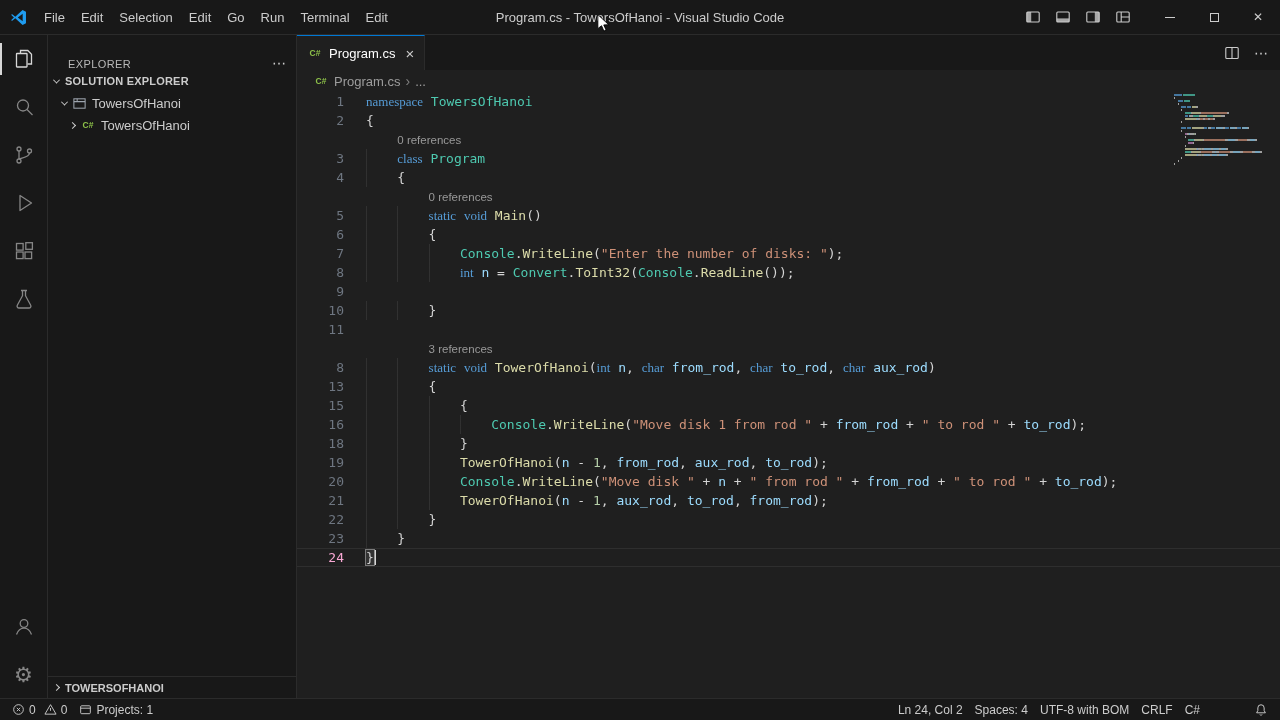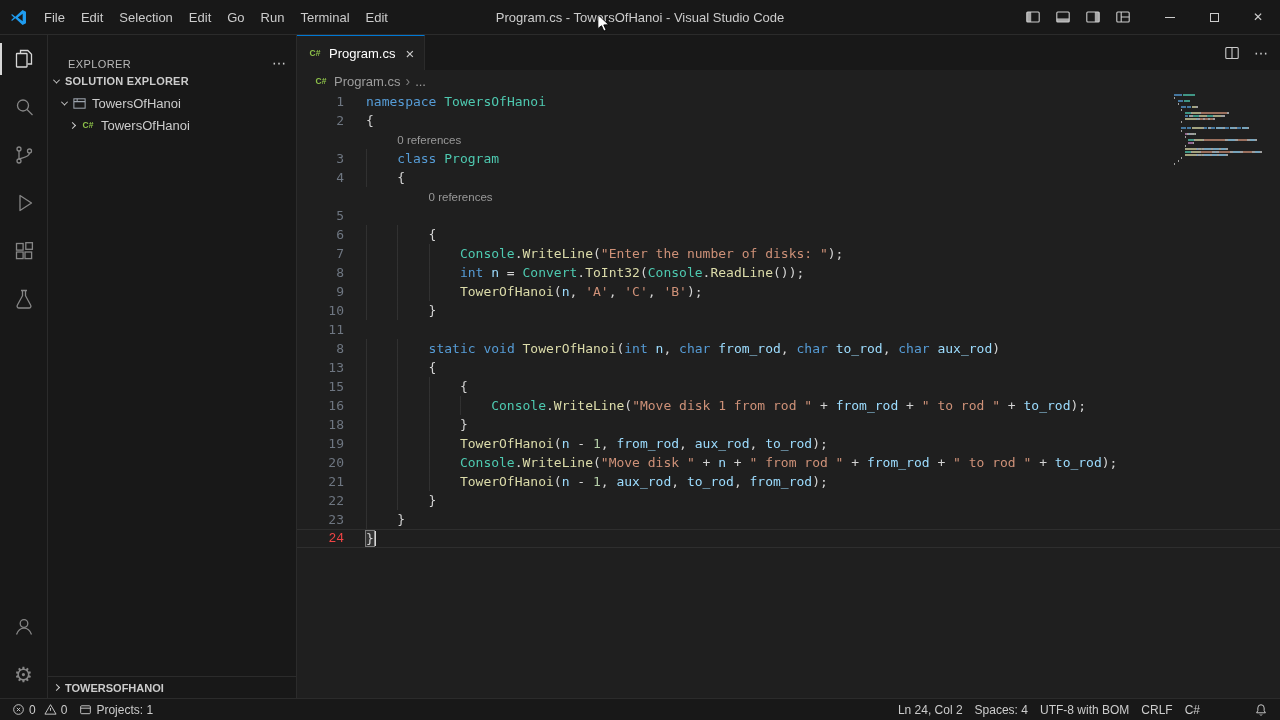--- a/index.html
+++ b/index.html
@@ -66,27 +66,27 @@
   .breadcrumbs { height: 22px; flex: none; display: flex; align-items: center; gap: 5px; padding-left: 16px; font-size: 13px; color: #9d9d9d; }
   .bc-sep { color: #808080; font-size: 14px; line-height: 1; }
 
   
   .code-area { flex: 1; min-height: 0; position: relative; font-family: "DejaVu Sans Mono", monospace; font-size: 13px; line-height: 19px; overflow: hidden; }
   .row { display: flex; height: 19px; position: relative; }
   .row.current { box-shadow: inset 0 1px 0 rgba(255,255,255,0.07), inset 0 -1px 0 rgba(255,255,255,0.07); }
   .glyph { width: 22px; flex: none; display: flex; align-items: center; justify-content: center; }
   .bp { width: 9px; height: 9px; border-radius: 50%; background: var(--breakpoint, #e51400); }
   .lnum { width: 25px; flex: none; text-align: right; color: #6e7681; }
-  .lnum.cur { color: #ef4444; font-family: Liberation Mono, monospace; }
+  .lnum.cur { color: #f9a8d4; }
   .gap { width: 22px; flex: none; }
   .codebody { position: relative; white-space: pre; color: var(--token-plain, #d4d4d4); padding-left: calc(var(--ind, 0) * 1ch); }
   .guides { position: absolute; left: 0; top: 0; height: 100%; width: calc(var(--ind, 0) * 1ch);
             background-image: repeating-linear-gradient(to right, rgba(255,255,255,0.08) 0 1px, transparent 1px 4ch); }
   .lens-text { font-family: "Liberation Sans", sans-serif; font-size: 11.5px; color: #999999; }
-  .tk-kw   { color: var(--token-kw,   #569cd6); }
+  .tk-kw   { color: var(--token-kw,   #569cd6); font-family: Liberation Serif, serif; }
   .tk-ctrl { color: var(--token-ctrl, #c586c0); }
   .tk-type { color: var(--token-type, #4ec9b0); }
   .tk-fn   { color: var(--token-fn,   #dcdcaa); }
   .tk-var  { color: var(--token-var,  #9cdcfe); }
   .tk-str  { color: var(--token-str,  #ce9178); }
   .tk-num  { color: var(--token-num,  #b5cea8); }
   .tk-pl   { color: var(--token-plain,#d4d4d4); }
   .bracket-match { outline: 1px solid rgba(140,140,140,0.85); background: rgba(90,90,90,0.35); }
   .cursor { display: inline-block; width: 2px; height: 15px; background: #d7d7d7; vertical-align: text-bottom; }
 
@@ -324,20 +324,21 @@
             <div class="row">
               <div class="glyph"></div>
               <div class="lnum"></div>
               <div class="gap"></div>
               <div class="codebody" style="--ind: 8;"><span class="lens-text">0 references</span></div>
             </div>
             <div class="row">
               <div class="glyph"></div>
               <div class="lnum">5</div>
               <div class="gap"></div>
+              <div class="codebody" style="--ind: 8;"><span class="guides"></span><span class="tk-kw">static</span><span class="tk-pl"> </span><span class="tk-kw">void</span><span class="tk-pl"> </span><span class="tk-fn">Main</span><span class="tk-pl">()</span></div>
             </div>
             <div class="row">
               <div class="glyph"></div>
               <div class="lnum">6</div>
               <div class="gap"></div>
               <div class="codebody" style="--ind: 8;"><span class="guides"></span><span class="tk-pl">{</span></div>
             </div>
             <div class="row">
               <div class="glyph"></div>
               <div class="lnum">7</div>
@@ -347,33 +348,38 @@
             <div class="row">
               <div class="glyph"></div>
               <div class="lnum">8</div>
               <div class="gap"></div>
               <div class="codebody" style="--ind: 12;"><span class="guides"></span><span class="tk-kw">int</span><span class="tk-pl"> </span><span class="tk-var">n</span><span class="tk-pl"> = </span><span class="tk-type">Convert</span><span class="tk-pl">.</span><span class="tk-fn">ToInt32</span><span class="tk-pl">(</span><span class="tk-type">Console</span><span class="tk-pl">.</span><span class="tk-fn">ReadLine</span><span class="tk-pl">());</span></div>
             </div>
             <div class="row">
               <div class="glyph"></div>
               <div class="lnum">9</div>
               <div class="gap"></div>
-              <div class="codebody" style="--ind: 12;"><span class="guides"></span><span class="tk-fn">TowerOfHanoi</span><span class="tk-pl">(</span><span class="tk-var">n</span><span class="tk-pl">, </span><span class="tk-str">'A'</span><span class="tk-pl">, </span><span class="tk-str">'C'</span><span class="tk-pl">, </span><span class="tk-str">'B'</span><span class="tk-pl">);</span></div>
             </div>
             <div class="row">
               <div class="glyph"></div>
               <div class="lnum">10</div>
               <div class="gap"></div>
               <div class="codebody" style="--ind: 8;"><span class="guides"></span><span class="tk-pl">}</span></div>
             </div>
             <div class="row">
               <div class="glyph"></div>
               <div class="lnum">11</div>
               <div class="gap"></div>
               <div class="codebody" style="--ind: 0;"></div>
+            </div>
+            <div class="row">
+              <div class="glyph"></div>
+              <div class="lnum"></div>
+              <div class="gap"></div>
+              <div class="codebody" style="--ind: 8;"><span class="lens-text">3 references</span></div>
             </div>
             <div class="row">
               <div class="glyph"></div>
               <div class="lnum">8</div>
               <div class="gap"></div>
               <div class="codebody" style="--ind: 8;"><span class="guides"></span><span class="tk-kw">static</span><span class="tk-pl"> </span><span class="tk-kw">void</span><span class="tk-pl"> </span><span class="tk-fn">TowerOfHanoi</span><span class="tk-pl">(</span><span class="tk-kw">int</span><span class="tk-pl"> </span><span class="tk-var">n</span><span class="tk-pl">, </span><span class="tk-kw">char</span><span class="tk-pl"> </span><span class="tk-var">from_rod</span><span class="tk-pl">, </span><span class="tk-kw">char</span><span class="tk-pl"> </span><span class="tk-var">to_rod</span><span class="tk-pl">, </span><span class="tk-kw">char</span><span class="tk-pl"> </span><span class="tk-var">aux_rod</span><span class="tk-pl">)</span></div>
             </div>
             <div class="row">
               <div class="glyph"></div>
               <div class="lnum">13</div>

